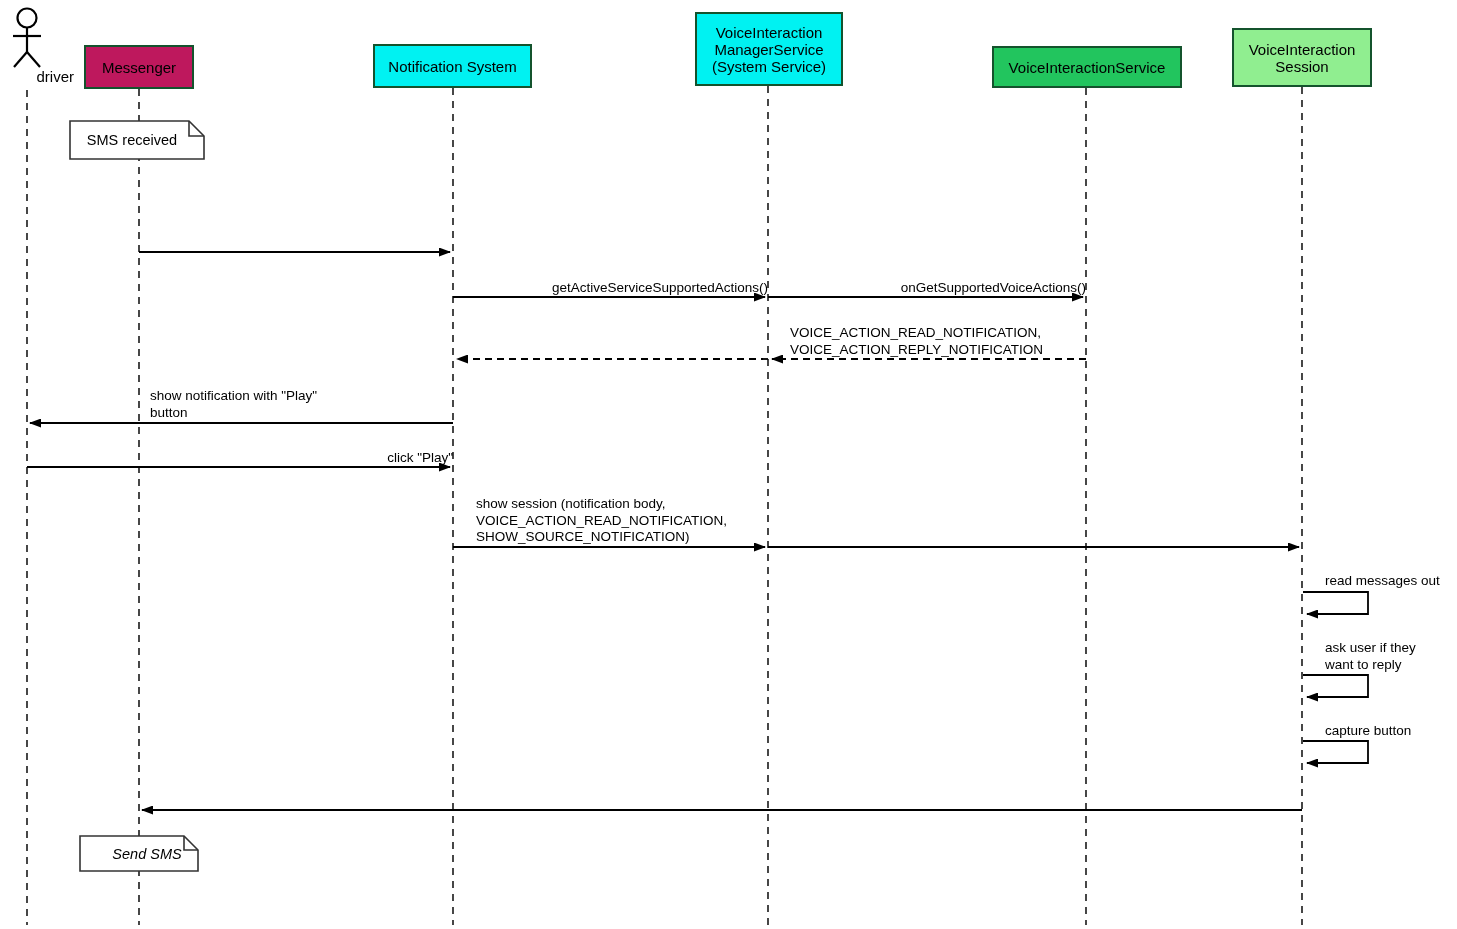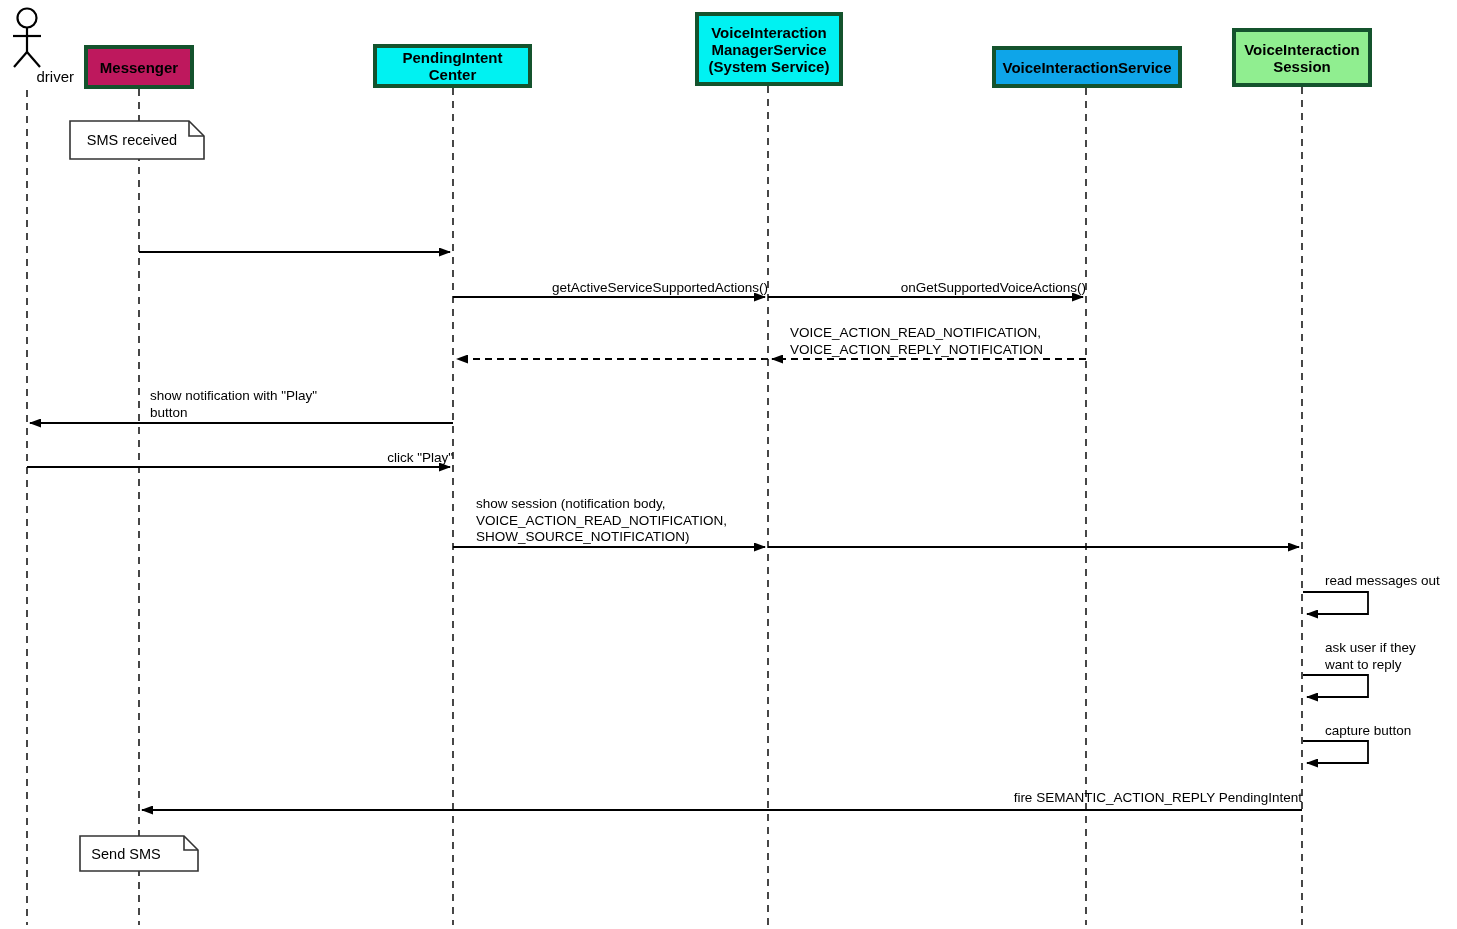--- a/index.html
+++ b/index.html
@@ -4,22 +4,22 @@
 <style>
   html,body{margin:0;padding:0;background:#ffffff;}
   #canvas{
     position:relative;width:1457px;height:929px;background:#ffffff;
     font-family:"Liberation Sans","DejaVu Sans",sans-serif;color:#000;
     overflow:hidden;
   }
   #wires{position:absolute;left:0;top:0;}
   .pbox{
     position:absolute;display:flex;flex-direction:column;align-items:center;justify-content:center;
-    border:4px solid #14532d;box-sizing:border-box;text-align:center;
-    font-size:15px;line-height:17px;font-weight:bold;
+    border:2px solid #14532d;box-sizing:border-box;text-align:center;
+    font-size:15px;line-height:17px;
   }
   .actor-label{position:absolute;text-align:right;font-size:15px;margin-left:20px;}
   .note-text{
     position:absolute;display:flex;align-items:center;justify-content:center;
     font-size:14.5px;text-align:left;
   }
   .msg{position:absolute;font-size:13.5px;line-height:16.5px;white-space:nowrap;}
   .msg.center{text-align:right;}
   .msg.left{text-align:left;}
 </style>
@@ -80,42 +80,42 @@
     </g>
   </svg>
 
   <div class="actor-label" style="left:0px;top:68px;width:54px;">driver</div>
 
   <div class="pbox" style="left: 84px; top: 45px; width: 110px; height: 44px; background: #be185d;">
     <div>Messenger</div>
   </div>
 
   <div class="pbox" style="left: 373px; top: 44px; width: 159px; height: 44px; background: rgb(0, 242, 242);">
-    <div>PendingIntent Center</div>
+    <div>Notification System</div>
   </div>
 
   <div class="pbox" style="left: 695px; top: 12px; width: 148px; height: 74px; background: rgb(0, 242, 242);">
     <div>VoiceInteraction</div>
     <div>ManagerService</div>
     <div>(System Service)</div>
   </div>
 
-  <div class="pbox" style="left: 992px; top: 46px; width: 190px; height: 42px; background: #0ea5e9;">
+  <div class="pbox" style="left: 992px; top: 46px; width: 190px; height: 42px; background: #22c55e;">
     <div>VoiceInteractionService</div>
   </div>
 
   <div class="pbox" style="left: 1232px; top: 28px; width: 140px; height: 59px; background: rgb(144, 238, 144);">
     <div>VoiceInteraction</div>
     <div>Session</div>
   </div>
 
   <div class="note-text" style="left:70px;top:121px;width:124px;height:38px;">
     <span>SMS received</span>
   </div>
-  <div class="note-text" style="left:72px;top:836px;width:108px;height:35px;">
+  <div class="note-text" style="left:93px;top:836px;width:108px;height:35px;font-style:italic;">
     <span>Send SMS</span>
   </div>
 
 
   <div class="msg center" style="left:453px;top:280px;width:315px;">
     <div>getActiveServiceSupportedActions()</div>
   </div>
 
   <div class="msg center" style="left:768px;top:280px;width:318px;">
     <div>onGetSupportedVoiceActions()</div>
@@ -148,17 +148,14 @@
 
   <div class="msg left" style="left:1325px;top:640px;">
     <div>ask user if they</div>
     <div>want to reply</div>
   </div>
 
   <div class="msg left" style="left:1325px;top:723px;">
     <div>capture button</div>
   </div>
 
-  <div class="msg center" style="left:139px;top:790px;width:1163px;">
-    <div>fire SEMANTIC_ACTION_REPLY PendingIntent</div>
-  </div>
 
 </div>
 
 </body></html>

